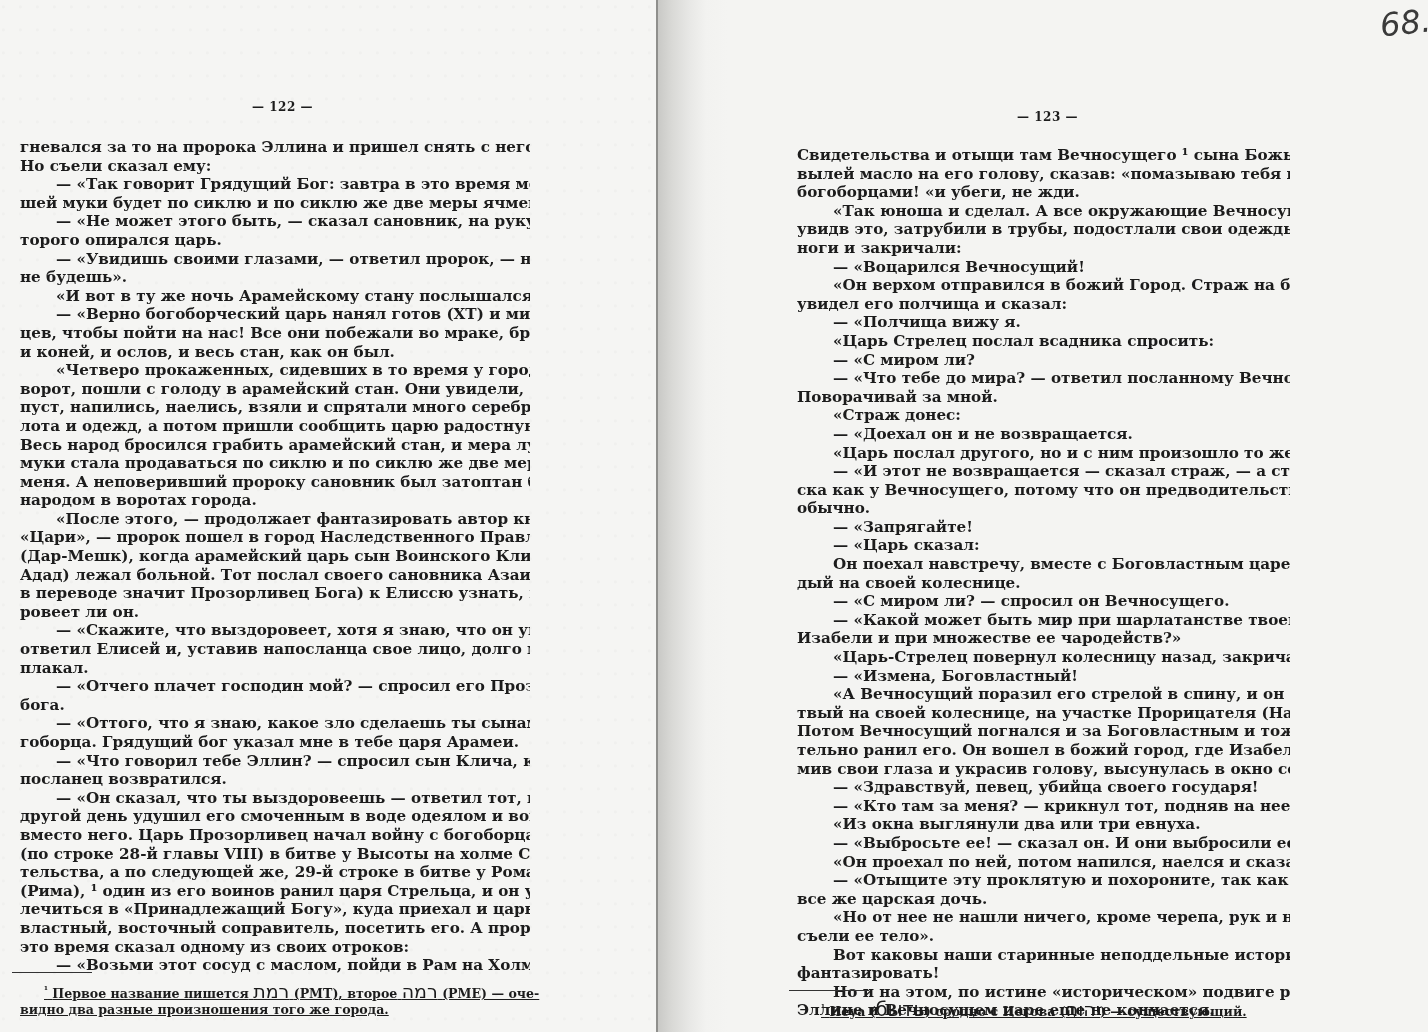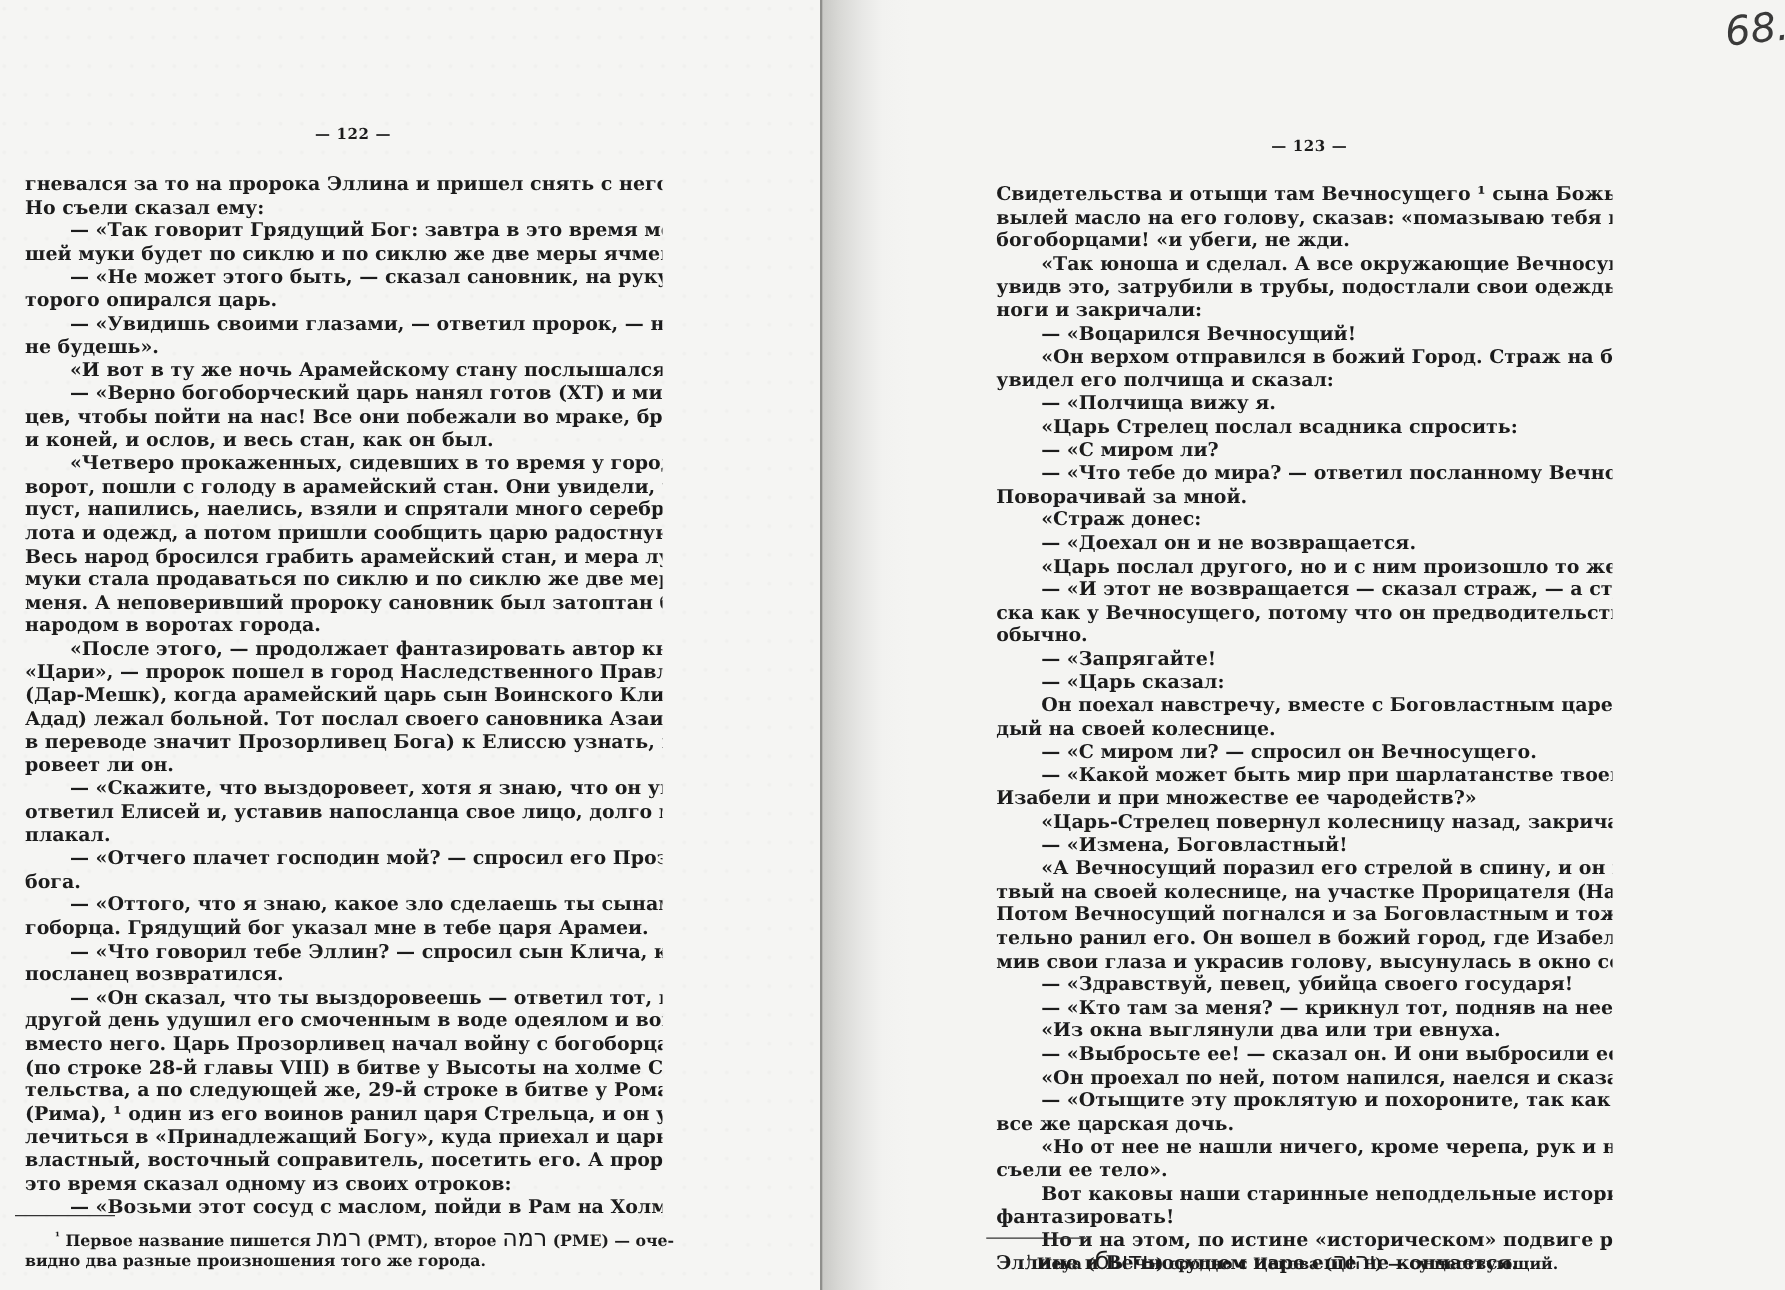--- a/index.html
+++ b/index.html
@@ -44,21 +44,21 @@
     .tb-left { left: 20px; top: 138px; width: 510px; }
     .tb-right { left: 797px; top: 146px; width: 493px; }
     .line { display: block; white-space: nowrap; overflow: hidden; }
     .line.indent { padding-left: 36px; }
     .footnote-rule {
       position: absolute; height: 1px; background: #333; width: 80px;
     }
     .fr-left { left: 12px; top: 972px; }
     .fr-right { left: 789px; top: 990px; }
     .footnote {
-      position: absolute; font-size: 12.6px; line-height: 16px; font-weight: bold;
+      position: absolute; font-size: 12.6px; line-height: 16px; font-weight: bold; text-decoration: underline;
     }
     .fn-left { left: 20px; top: 982px; width: 520px; }
     .fn-right { left: 797px; top: 1000px; width: 500px; }
     .fn-left .fn-first { padding-left: 24px; }
     .fn-right .fn-first { padding-left: 24px; }
     .hebrew { font-size: 19px; font-weight: normal; font-family: "DejaVu Sans", sans-serif; }
     sup { font-size: 9px; }
   </style>
 </head>
 <body>

